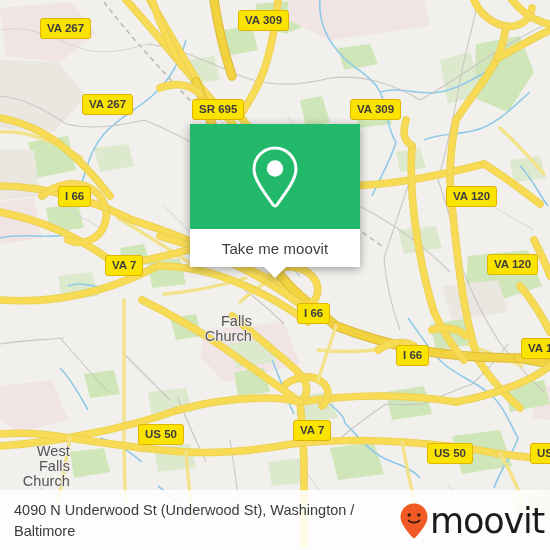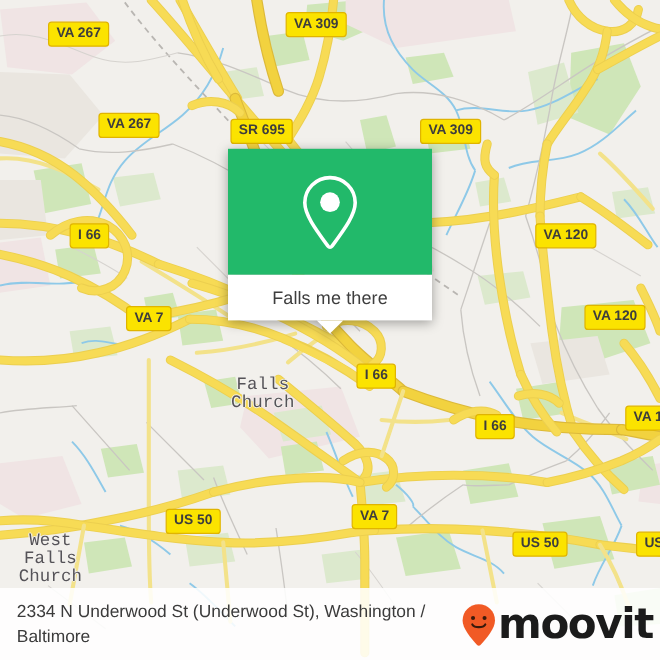--- a/index.html
+++ b/index.html
@@ -30,24 +30,24 @@
     height: 550px;
     background: #f2f0ec;
     overflow: hidden;
   }
   #map svg { display: block; }
 
   
   .place-label {
     position: absolute;
     color: #555358;
-    font-family: Liberation Mono, monospace;
+    font-family: Liberation Sans, sans-serif;
     font-size: 14.5px;
     line-height: 15px;
-    text-align: center;
+    text-align: right;
     white-space: pre-line;
     letter-spacing: .1px;
     text-shadow:
        1px 0 0 rgba(242,240,236,.9), -1px 0 0 rgba(242,240,236,.9),
        0 1px 0 rgba(242,240,236,.9), 0 -1px 0 rgba(242,240,236,.9);
     pointer-events: none;
   }
 
   
   .shield {
@@ -145,21 +145,21 @@
     flex: 0 0 auto;
     display: flex;
     align-items: center;
     padding-top: 2px;
   }
   #brand-wordmark {
     color: #1b1b1b;
     font-size: 35px;
     line-height: 35px;
     font-family: "DejaVu Sans", sans-serif;
-    font-weight: bold;
+    font-weight: normal;
     letter-spacing: -1.2px;
     margin-left: 1px;
   }
 </style>
 </head>
 <body>
 
 <div id="app">
 
   <div id="map">
@@ -451,28 +451,28 @@
   <div class="shield" style="left:530px; top:443px;">US</div>
 
   <div id="callout">
     <div id="callout-body">
       <svg width="52" height="64" viewBox="0 0 52 64">
         <path d="M26 3 C14.4 3 5 12.4 5 24 C5 34 14 46 24.4 60.2 C25.2 61.3 26.8 61.3 27.6 60.2 C38 46 47 34 47 24 C47 12.4 37.6 3 26 3 Z" fill="none" stroke="#ffffff" stroke-width="3"></path>
         <circle cx="26" cy="23.5" r="8.2" fill="#ffffff"></circle>
       </svg>
     </div>
     <div id="callout-action">
-      <span id="callout-action-label">Falls me there</span>
+      <span id="callout-action-label">Take me moovit</span>
       <span id="callout-tail"></span>
     </div>
   </div>
 
 
   <div id="footer">
-    <div id="footer-address">2334 N Underwood St (Underwood St), Washington / Baltimore</div>
+    <div id="footer-address">4090 N Underwood St (Underwood St), Washington / Baltimore</div>
     <div id="brand">
       <svg width="30" height="38" viewBox="0 0 30 38">
         <path d="M15 1.5 C7.5 1.5 1.5 7.5 1.5 15 C1.5 21.6 8.2 29.4 13.6 35.6 C14.3 36.4 15.7 36.4 16.4 35.6 C21.8 29.4 28.5 21.6 28.5 15 C28.5 7.5 22.5 1.5 15 1.5 Z" fill="#F15A25"></path>
         <circle cx="10.2" cy="13" r="1.7" fill="#3a1a0c"></circle>
         <circle cx="19.8" cy="13" r="1.7" fill="#3a1a0c"></circle>
         <path d="M9.6 18.4 C11.4 21.4 18.6 21.4 20.4 18.4" fill="none" stroke="#3a1a0c" stroke-width="1.8" stroke-linecap="round"></path>
       </svg>
       <span id="brand-wordmark">moovit</span>
     </div>
   </div>

